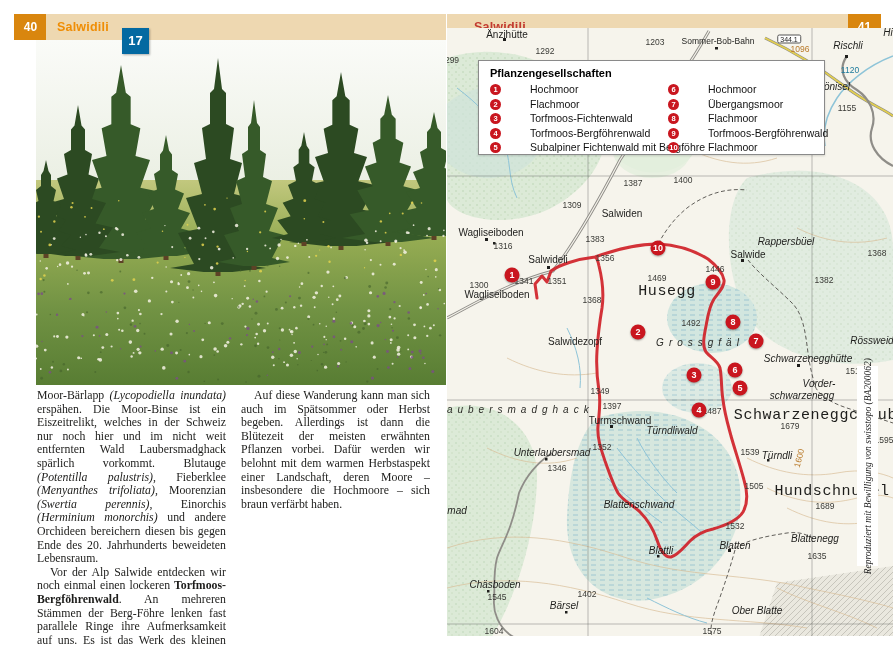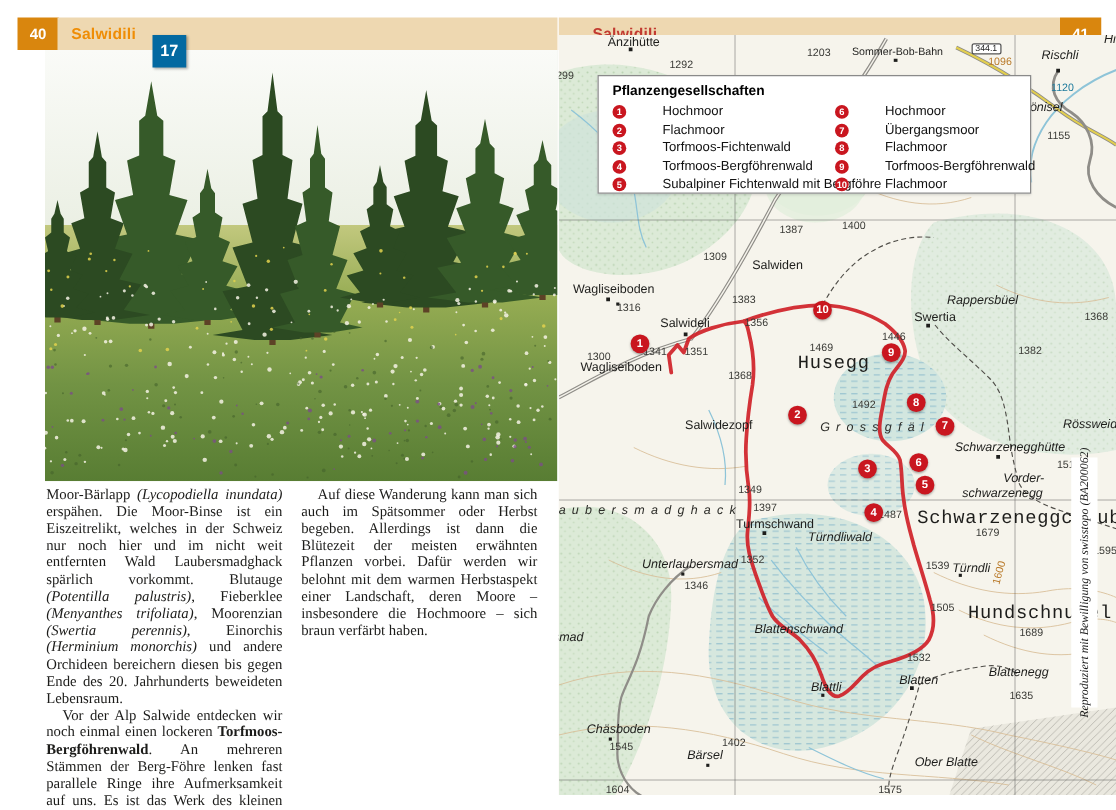--- a/index.html
+++ b/index.html
@@ -667,21 +667,21 @@
         <div class="lbl c-h" style="left: 148px; top: 211px;">1383</div>
         <div class="lbl c-h" style="left: 158px; top: 230px;">1356</div>
         <div class="lbl c-h" style="left: 145px; top: 272px;">1368</div>
         <div class="lbl c-h" style="left: 77px; top: 253px;">1341</div>
         <div class="lbl c-h" style="left: 110px; top: 253px;">1351</div>
         <div class="lbl c-h" style="left: 32px; top: 257px;">1300</div>
         <div class="lbl c-p" style="left: 50px; top: 266px;">Wagliseiboden</div>
         <div class="lbl c-b" style="left: 220px; top: 263px;">Husegg</div>
         <div class="lbl c-h" style="left: 210px; top: 250px;">1469</div>
         <div class="lbl c-h" style="left: 268px; top: 241px;">1446</div>
-        <div class="lbl c-p" style="left: 301px; top: 226px;">Swertia</div>
+        <div class="lbl c-p" style="left: 301px; top: 226px;">Salwide</div>
         <div class="lbl c-a" style="left: 339px; top: 213px;">Rappersbüel</div>
         <div class="lbl c-h" style="left: 430px; top: 225px;">1368</div>
         <div class="lbl c-h" style="left: 377px; top: 252px;">1382</div>
         <div class="lbl c-h" style="left: 244px; top: 295px;">1492</div>
         <div class="lbl c-s" style="left: 245px; top: 314px;">Grossgfäl</div>
         <div class="lbl c-p" style="left: 128px; top: 313px;">Salwidezopf</div>
         <div class="lbl c-a" style="left: 425px; top: 312px;">Rössweid</div>
         <div class="lbl c-a" style="left: 361px; top: 330px;">Schwarzenegghütte</div>
         <div class="lbl c-h" style="left: 408px; top: 343px;">1515</div>
         <div class="lbl c-a" style="left: 372px; top: 355px;">Vorder-</div>

